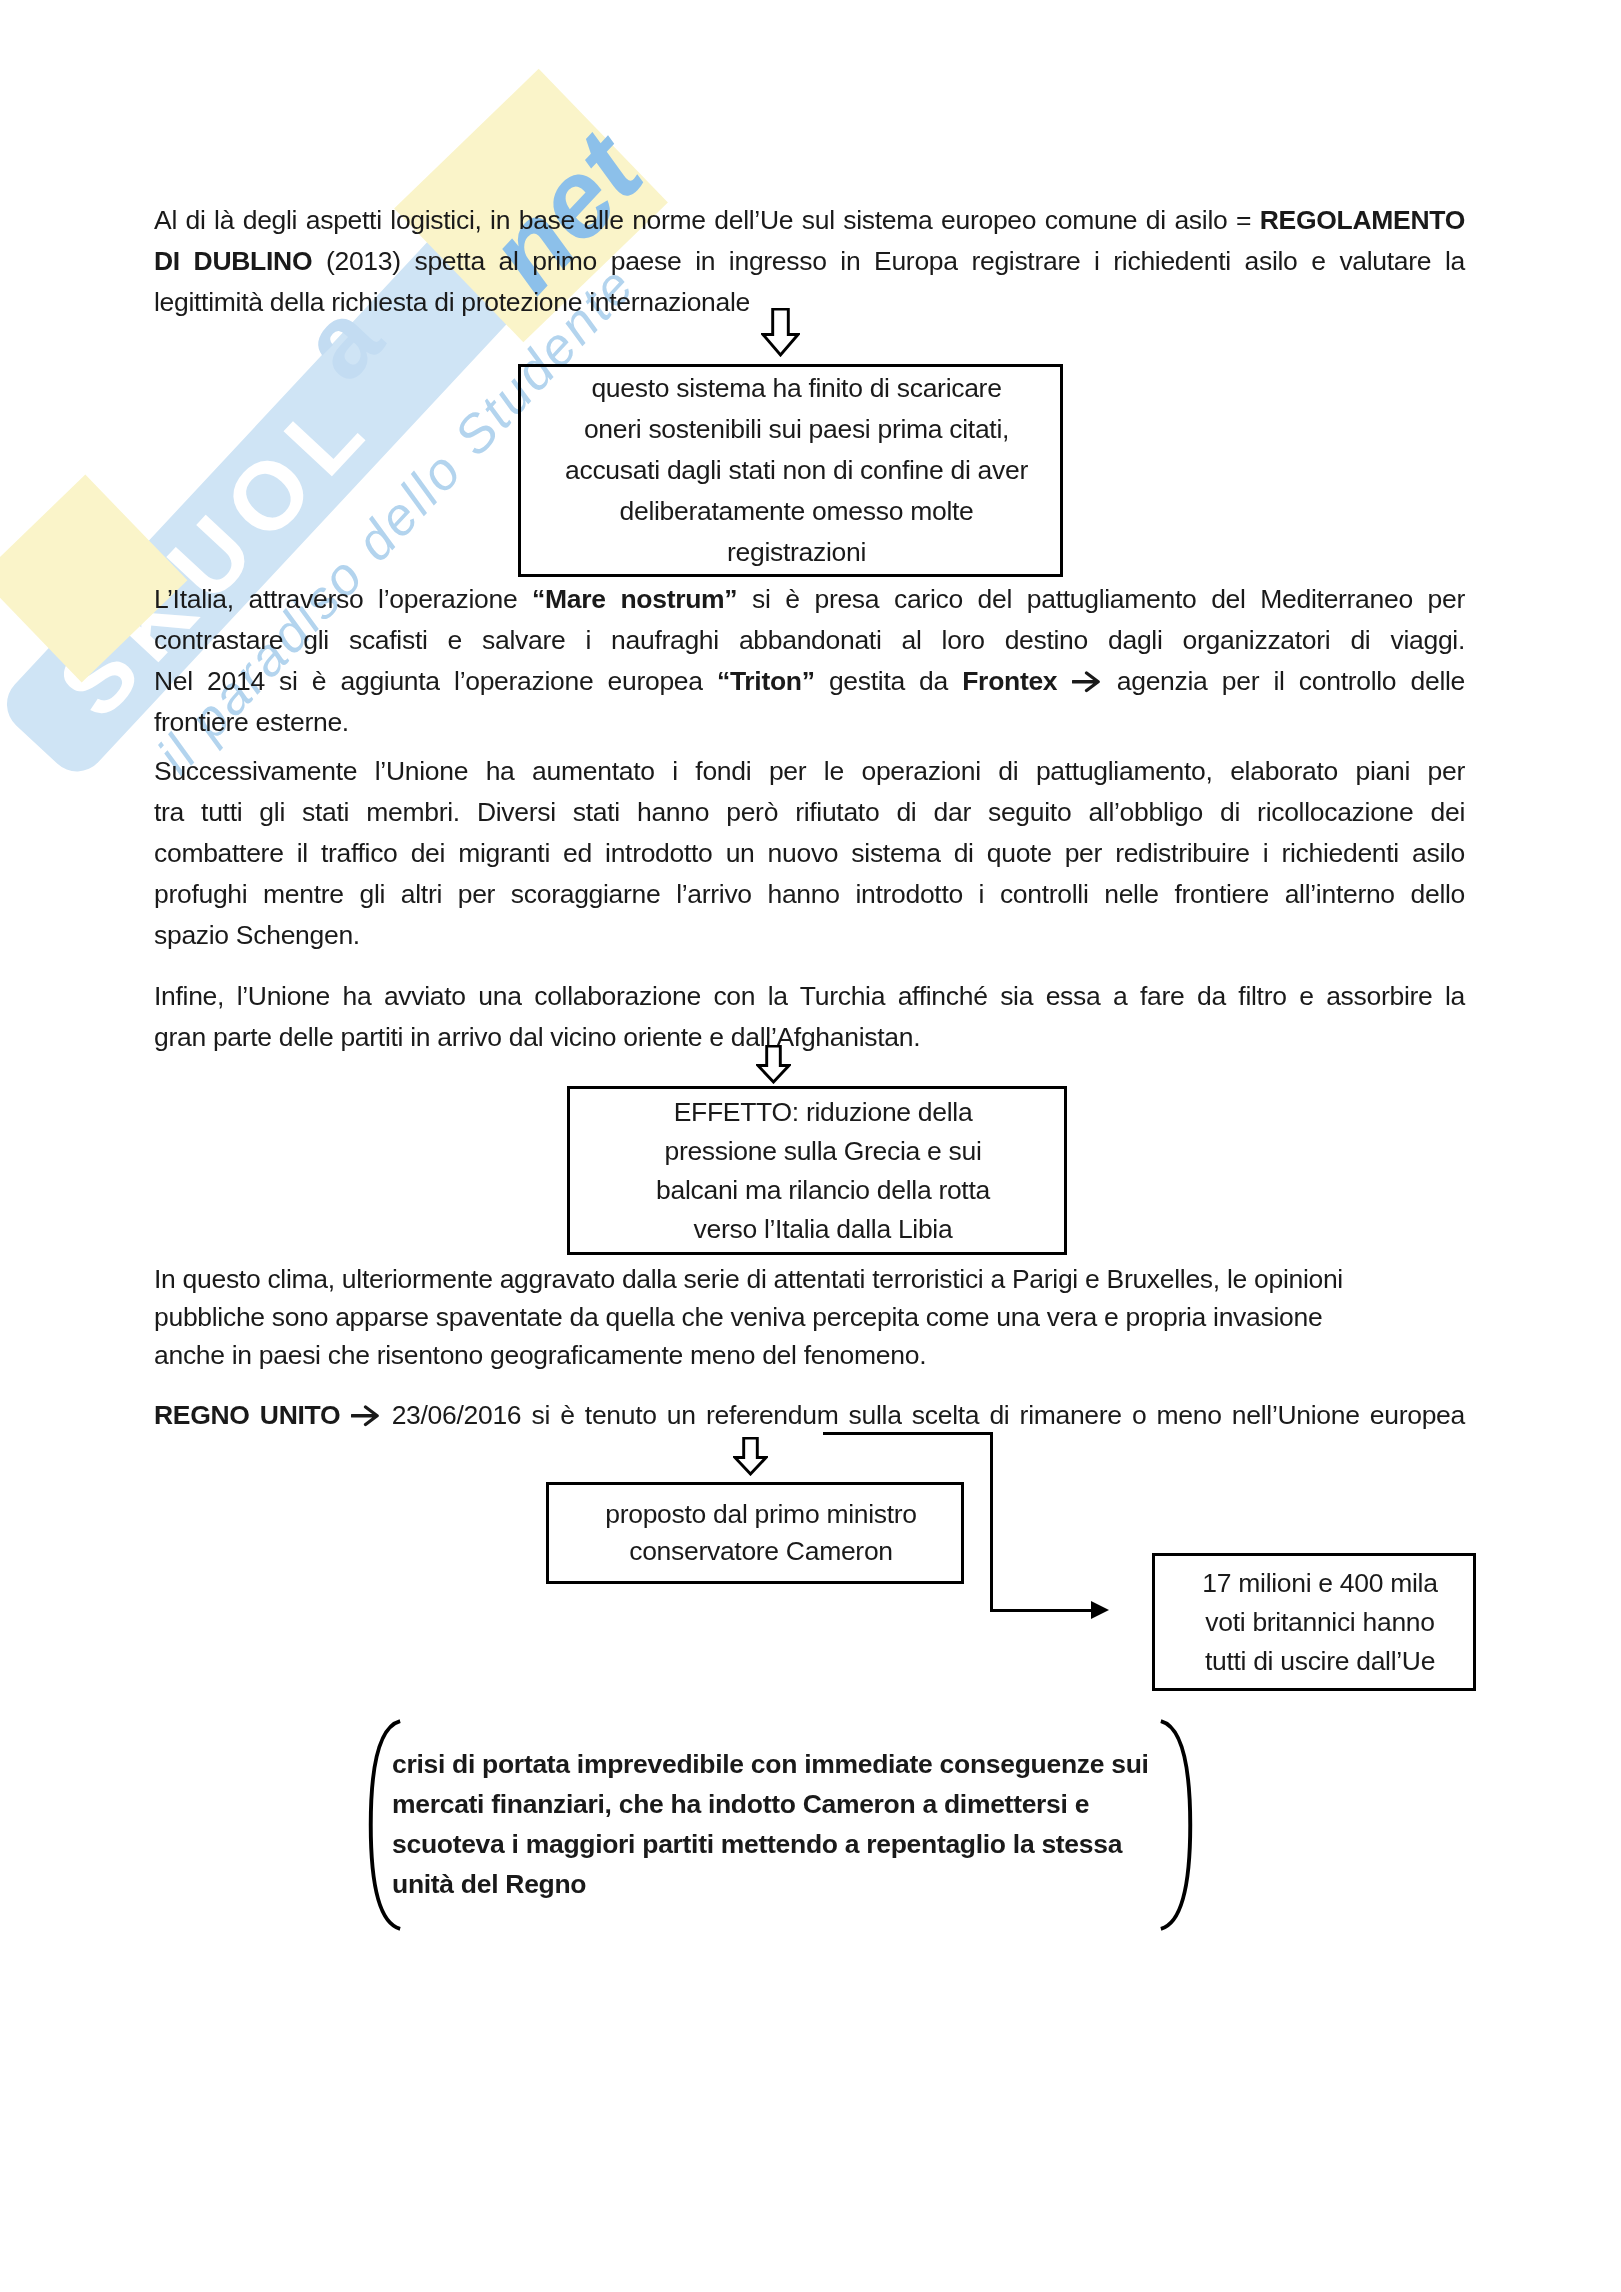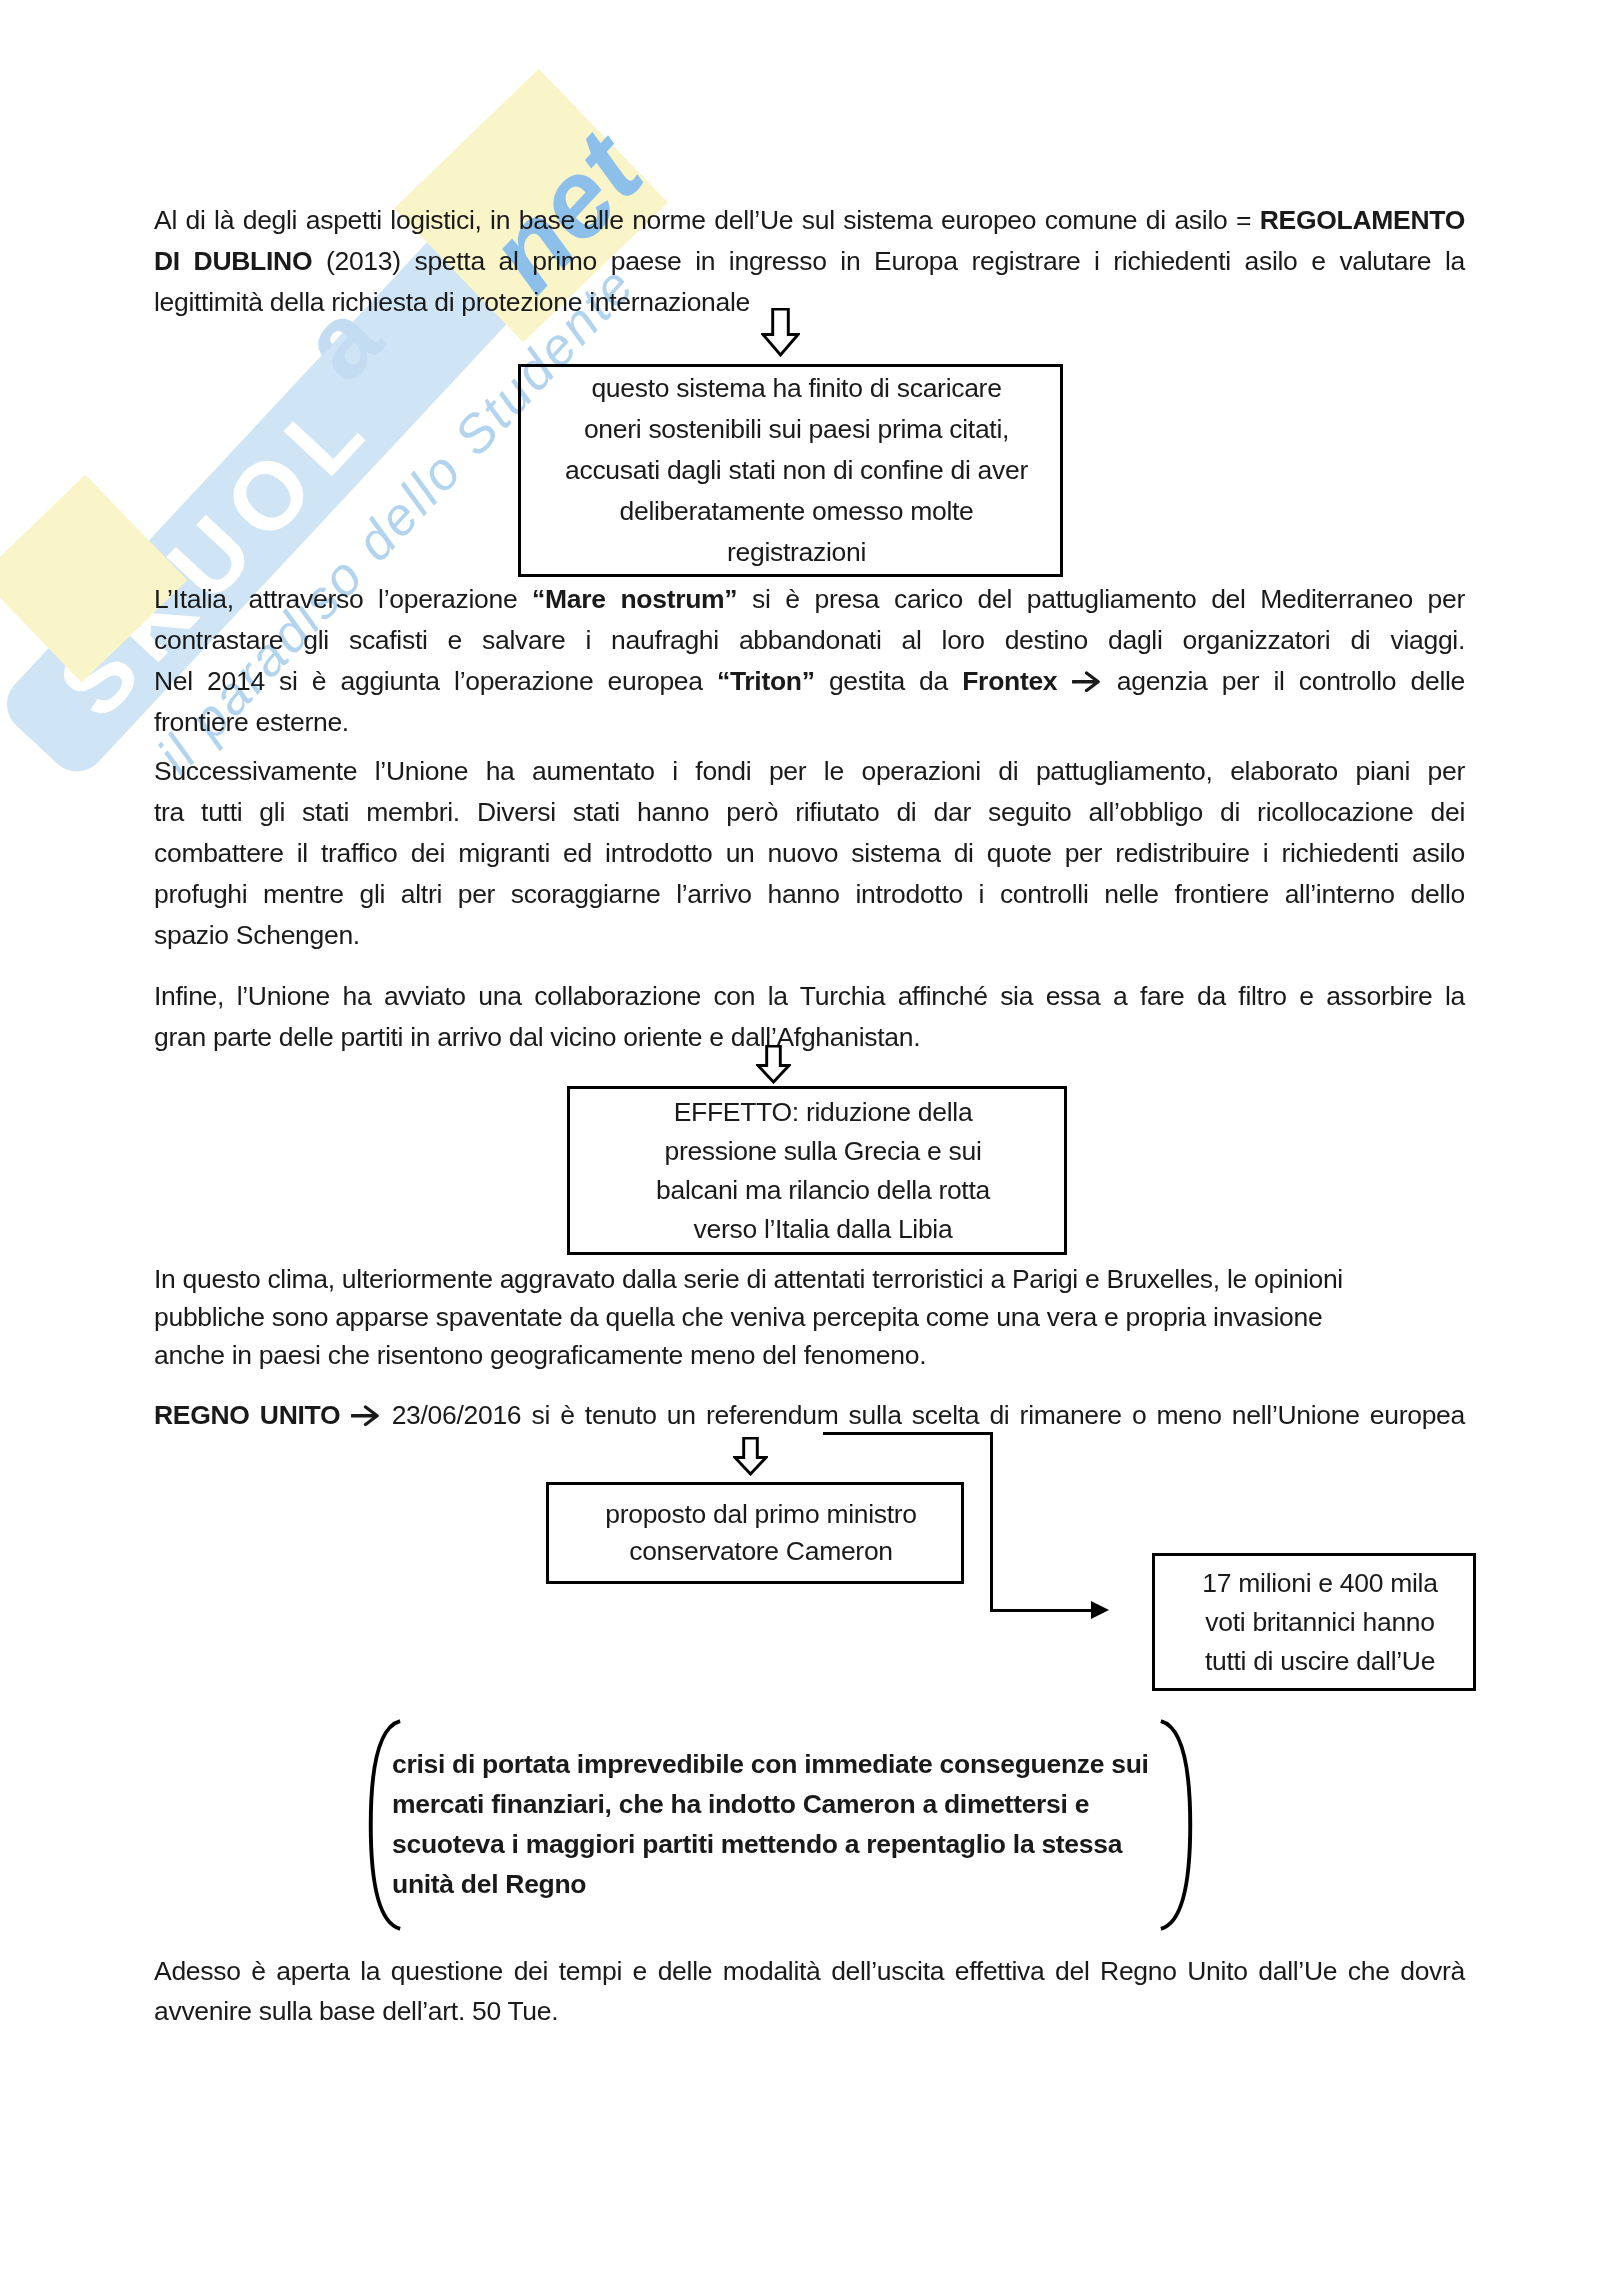--- a/index.html
+++ b/index.html
@@ -147,20 +147,16 @@
       <path d="M6,4 Q36,12 36,110 Q36,208 6,216" fill="none" stroke="#000000" stroke-width="4"></path>
     </svg>
 
     <div class="btext">
       <div class="tl"><span>crisi di portata imprevedibile con immediate conseguenze sui</span></div>
       <div class="tl"><span>mercati finanziari, che ha indotto Cameron a dimettersi e</span></div>
       <div class="tl"><span>scuoteva i maggiori partiti mettendo a repentaglio la stessa</span></div>
       <div class="tl"><span>unità del Regno</span></div>
     </div>
 
-    <div class="para p6" style="top:1951px">
-      <div class="tl jl"><span>Adesso è aperta la questione dei tempi e delle modalità dell’uscita effettiva del Regno Unito dall’Ue che dovrà</span></div>
-      <div class="tl"><span>avvenire sulla base dell’art. 50 Tue.</span></div>
-    </div>
 
   </div>
 </div>
 
 
 </body></html>

